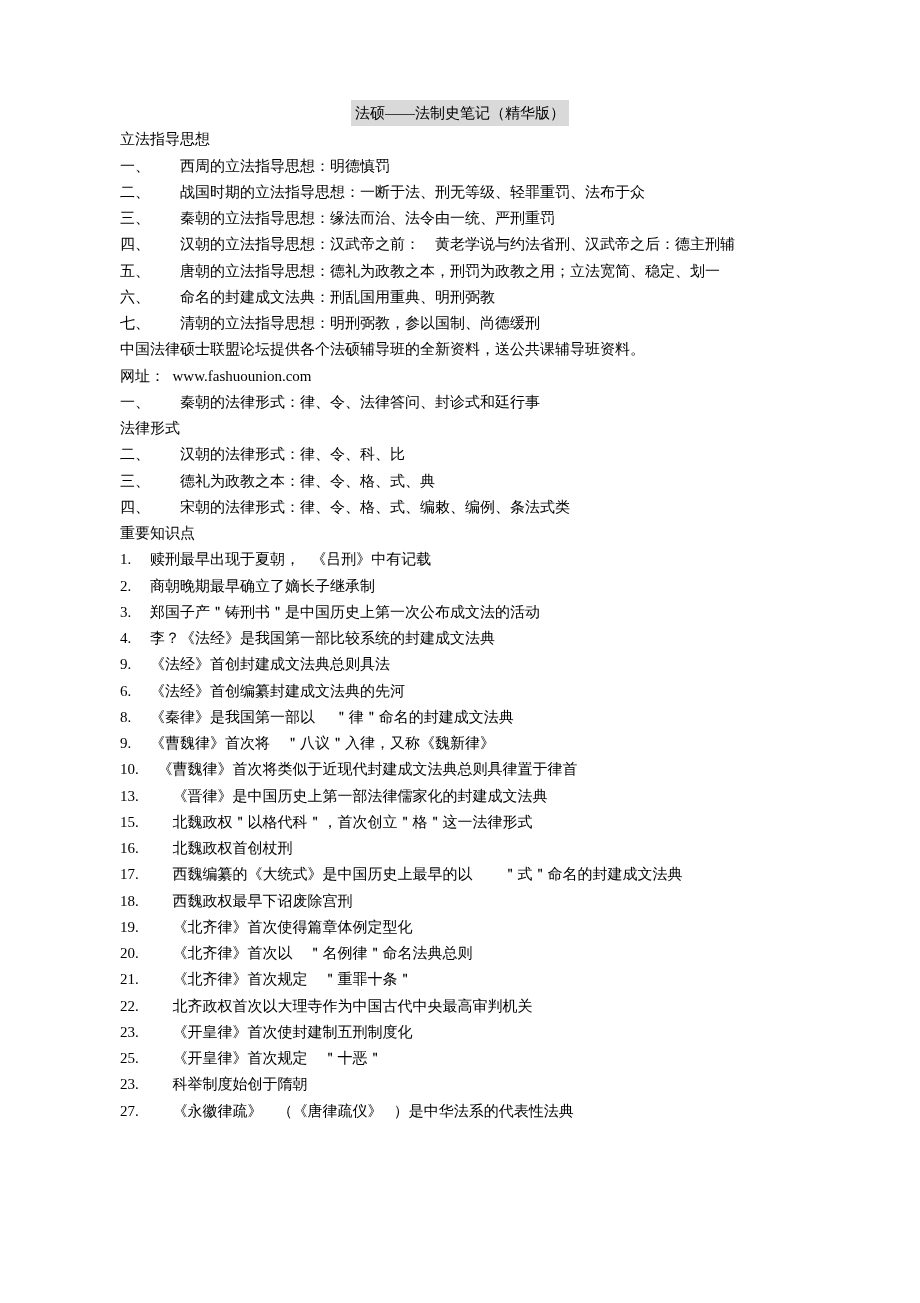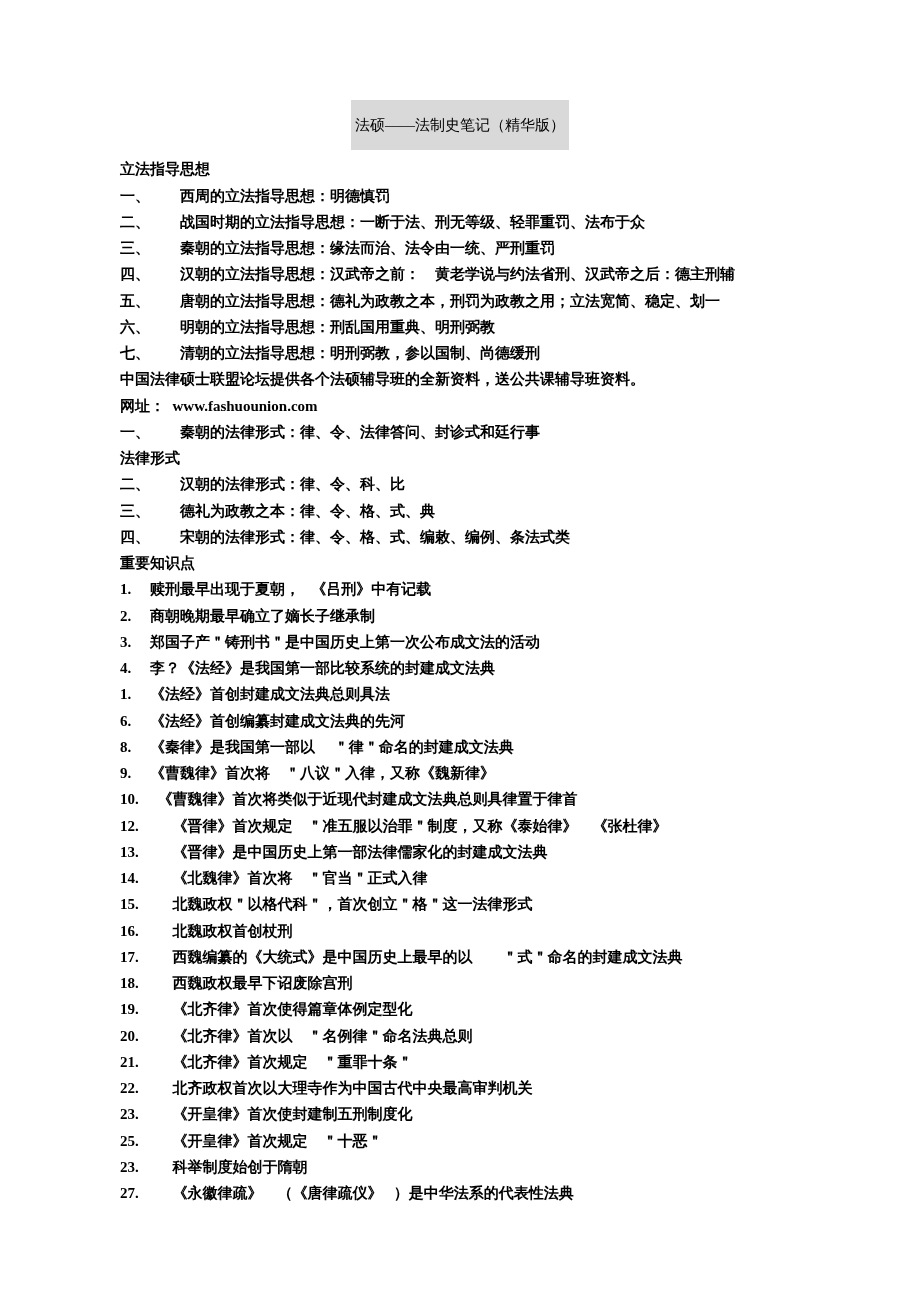--- a/index.html
+++ b/index.html
@@ -9,46 +9,44 @@
       color: #000;
       background: #fff;
       margin: 0;
       padding: 100px 120px 60px 120px;
       width: 680px;
     }
     .title {
       text-align: center;
       background: #d9d9d9;
       display: inline-block;
-      padding: 12px 4px;
-      margin-bottom: 6px;
+      padding: 0 4px;
     }
     .title-wrapper {
       text-align: center;
     }
     .line {
       white-space: pre;
-      font-weight: bold;
     }
   </style>
 </head>
 <body>
 
 <div class="title-wrapper">
   <span class="title">法硕——法制史笔记（精华版）</span>
 </div>
 
 <div>
   <div class="line">立法指导思想</div>
   <div class="line">一、        西周的立法指导思想：明德慎罚</div>
   <div class="line">二、        战国时期的立法指导思想：一断于法、刑无等级、轻罪重罚、法布于众</div>
   <div class="line">三、        秦朝的立法指导思想：缘法而治、法令由一统、严刑重罚</div>
   <div class="line">四、        汉朝的立法指导思想：汉武帝之前：    黄老学说与约法省刑、汉武帝之后：德主刑辅</div>
   <div class="line">五、        唐朝的立法指导思想：德礼为政教之本，刑罚为政教之用；立法宽简、稳定、划一</div>
-  <div class="line">六、        明朝的立法指导思想：刑乱国用重典、明刑弼教</div>
+  <div class="line">六、        命名的封建成文法典：刑乱国用重典、明刑弼教</div>
   <div class="line">七、        清朝的立法指导思想：明刑弼教，参以国制、尚德缓刑</div>
 </div>
 
 <div>
   <div class="line">中国法律硕士联盟论坛提供各个法硕辅导班的全新资料，送公共课辅导班资料。</div>
   <div class="line">网址：  www.fashuounion.com</div>
 </div>
 
 <div>
   <div class="line">一、        秦朝的法律形式：律、令、法律答问、封诊式和廷行事</div>
@@ -57,28 +55,26 @@
   <div class="line">三、        德礼为政教之本：律、令、格、式、典</div>
   <div class="line">四、        宋朝的法律形式：律、令、格、式、编敕、编例、条法式类</div>
 </div>
 
 <div>
   <div class="line">重要知识点</div>
   <div class="line">1.     赎刑最早出现于夏朝，   《吕刑》中有记载</div>
   <div class="line">2.     商朝晚期最早确立了嫡长子继承制</div>
   <div class="line">3.     郑国子产＂铸刑书＂是中国历史上第一次公布成文法的活动</div>
   <div class="line">4.     李？《法经》是我国第一部比较系统的封建成文法典</div>
-  <div class="line">1.     《法经》首创封建成文法典总则具法</div>
+  <div class="line">9.     《法经》首创封建成文法典总则具法</div>
   <div class="line">6.     《法经》首创编纂封建成文法典的先河</div>
   <div class="line">8.     《秦律》是我国第一部以     ＂律＂命名的封建成文法典</div>
   <div class="line">9.     《曹魏律》首次将    ＂八议＂入律，又称《魏新律》</div>
   <div class="line">10.     《曹魏律》首次将类似于近现代封建成文法典总则具律置于律首</div>
-  <div class="line">12.         《晋律》首次规定    ＂准五服以治罪＂制度，又称《泰始律》    《张杜律》</div>
   <div class="line">13.         《晋律》是中国历史上第一部法律儒家化的封建成文法典</div>
-  <div class="line">14.         《北魏律》首次将    ＂官当＂正式入律</div>
   <div class="line">15.         北魏政权＂以格代科＂，首次创立＂格＂这一法律形式</div>
   <div class="line">16.         北魏政权首创杖刑</div>
   <div class="line">17.         西魏编纂的《大统式》是中国历史上最早的以        ＂式＂命名的封建成文法典</div>
   <div class="line">18.         西魏政权最早下诏废除宫刑</div>
   <div class="line">19.         《北齐律》首次使得篇章体例定型化</div>
   <div class="line">20.         《北齐律》首次以    ＂名例律＂命名法典总则</div>
   <div class="line">21.         《北齐律》首次规定    ＂重罪十条＂</div>
   <div class="line">22.         北齐政权首次以大理寺作为中国古代中央最高审判机关</div>
   <div class="line">23.         《开皇律》首次使封建制五刑制度化</div>
   <div class="line">25.         《开皇律》首次规定    ＂十恶＂</div>

